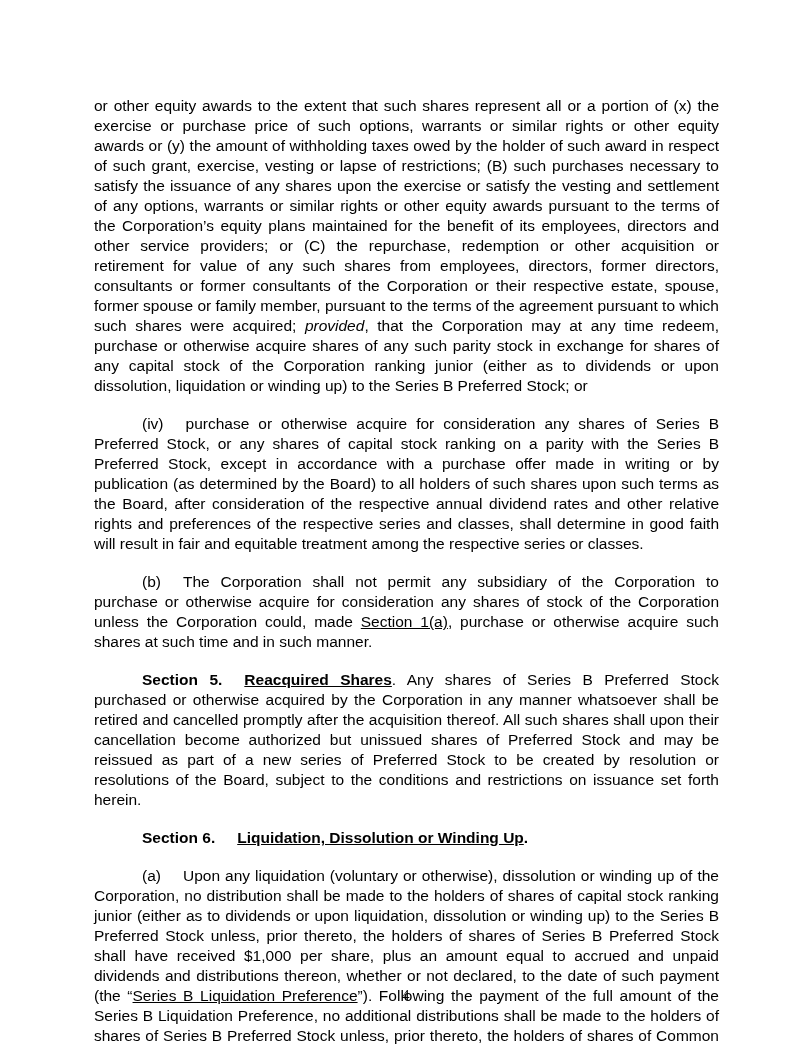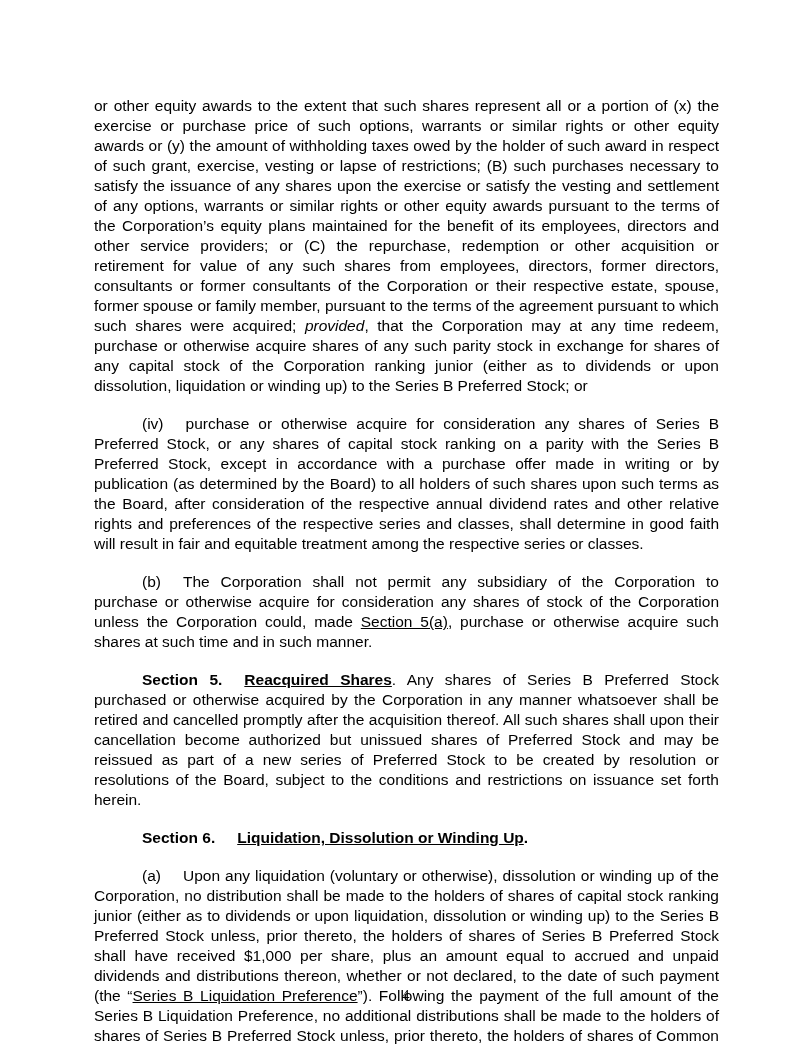--- a/index.html
+++ b/index.html
@@ -56,21 +56,21 @@
 </head>
 <body>
 
 <div class="page">
   <main class="body-text">
 
     <p class="para"><span>or other equity awards to the extent that such shares represent all or a portion of (x) the exercise or purchase price of such options, warrants or similar rights or other equity awards or (y) the amount of withholding taxes owed by the holder of such award in respect of such grant, exercise, vesting or lapse of restrictions; (B) such purchases necessary to satisfy the issuance of any shares upon the exercise or satisfy the vesting and settlement of any options, warrants or similar rights or other equity awards pursuant to the terms of the Corporation’s equity plans maintained for the benefit of its employees, directors and other service providers; or (C) the repurchase, redemption or other acquisition or retirement for value of any such shares from employees, directors, former directors, consultants or former consultants of the Corporation or their respective estate, spouse, former spouse or family member, pursuant to the terms of the agreement pursuant to which such shares were acquired; </span><span class="it">provided</span><span>, that the Corporation may at any time redeem, purchase or otherwise acquire shares of any such parity stock in exchange for shares of any capital stock of the Corporation ranking junior (either as to dividends or upon dissolution, liquidation or winding up) to the Series B Preferred Stock; or</span></p>
 
     <p class="para ind"><span>(iv)</span><span class="tab"></span><span>purchase or otherwise acquire for consideration any shares of Series B Preferred Stock, or any shares of capital stock ranking on a parity with the Series B Preferred Stock, except in accordance with a purchase offer made in writing or by publication (as determined by the Board) to all holders of such shares upon such terms as the Board, after consideration of the respective annual dividend rates and other relative rights and preferences of the respective series and classes, shall determine in good faith will result in fair and equitable treatment among the respective series or classes.</span></p>
 
-    <p class="para ind"><span>(b)</span><span class="tab"></span><span>The Corporation shall not permit any subsidiary of the Corporation to purchase or otherwise acquire for consideration any shares of stock of the Corporation unless the Corporation could, made </span><span class="ul">Section 5(a)</span><span>, purchase or otherwise acquire such shares at such time and in such manner.</span></p>
+    <p class="para ind"><span>(b)</span><span class="tab"></span><span>The Corporation shall not permit any subsidiary of the Corporation to purchase or otherwise acquire for consideration any shares of stock of the Corporation unless the Corporation could, made </span><span class="ul">Section 1(a)</span><span>, purchase or otherwise acquire such shares at such time and in such manner.</span></p>
 
     <p class="para ind"><span class="b">Section 5.</span><span class="tab"></span><span class="b ul">Reacquired Shares</span><span>.  Any shares of Series B Preferred Stock purchased or otherwise acquired by the Corporation in any manner whatsoever shall be retired and cancelled promptly after the acquisition thereof.  All such shares shall upon their cancellation become authorized but unissued shares of Preferred Stock and may be reissued as part of a new series of Preferred Stock to be created by resolution or resolutions of the Board, subject to the conditions and restrictions on issuance set forth herein.</span></p>
 
     <p class="para ind"><span class="b">Section 6.</span><span class="tab"></span><span class="b ul">Liquidation, Dissolution or Winding Up</span><span class="b">.</span></p>
 
     <p class="para ind"><span>(a)</span><span class="tab"></span><span>Upon any liquidation (voluntary or otherwise), dissolution or winding up of the Corporation, no distribution shall be made to the holders of shares of capital stock ranking junior (either as to dividends or upon liquidation, dissolution or winding up) to the Series B Preferred Stock unless, prior thereto, the holders of shares of Series B Preferred Stock shall have received $1,000 per share, plus an amount equal to accrued and unpaid dividends and distributions thereon, whether or not declared, to the date of such payment (the “</span><span class="ul">Series B Liquidation Preference</span><span>”).  Following the payment of the full amount of the Series B Liquidation Preference, no additional distributions shall be made to the holders of shares of Series B Preferred Stock unless, prior thereto, the holders of shares of Common Stock have received an amount per share (the “</span><span class="ul">Common Adjustment</span><span>”) equal to the quotient obtained by dividing (i) the Series B Liquidation Preference by</span></p>
 
   </main>
 
   <footer class="pagenum-wrap">

